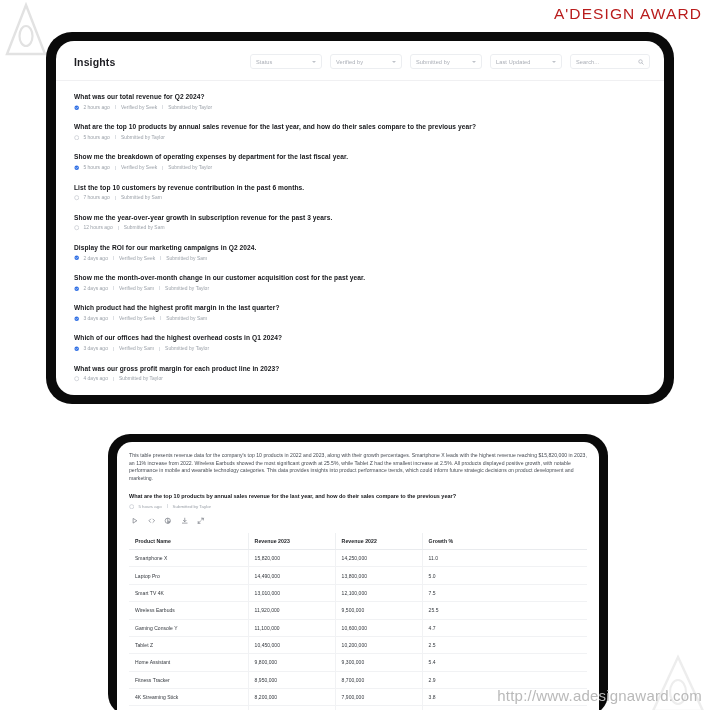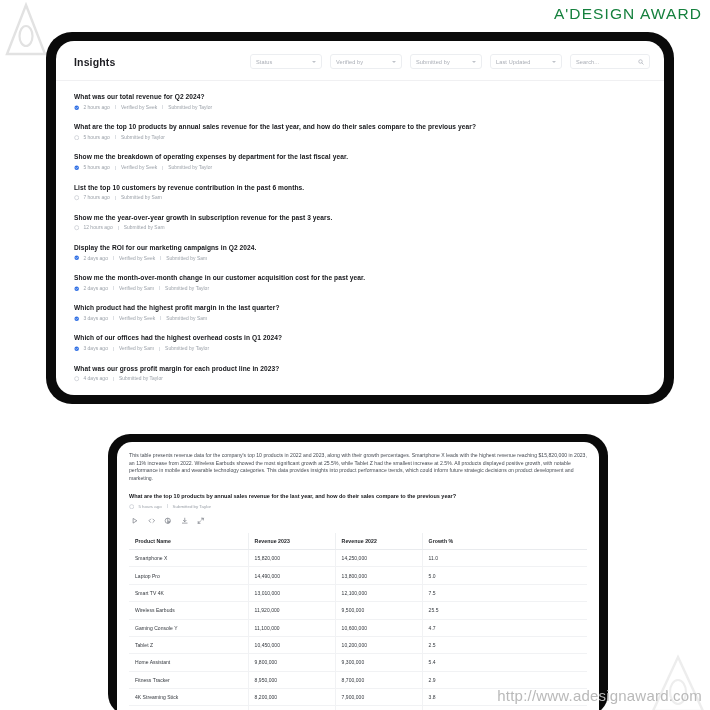--- a/index.html
+++ b/index.html
@@ -25,21 +25,21 @@
   }
   .wm-logo-br {
     position: absolute;
     right: 2px; bottom: -6px;
     width: 60px; height: 64px;
     pointer-events: none;
   }
   .wm-award {
     position: absolute;
     right: 8px; top: 5px;
-    color: #15803d;
+    color: #b91c1c;
     font-size: 15.5px;
     letter-spacing: 1.1px;
     line-height: 17px;
     pointer-events: none;
     white-space: nowrap;
   }
   .wm-url {
     position: absolute;
     right: 8px; bottom: 6px;
     color: #b9b9b9;

